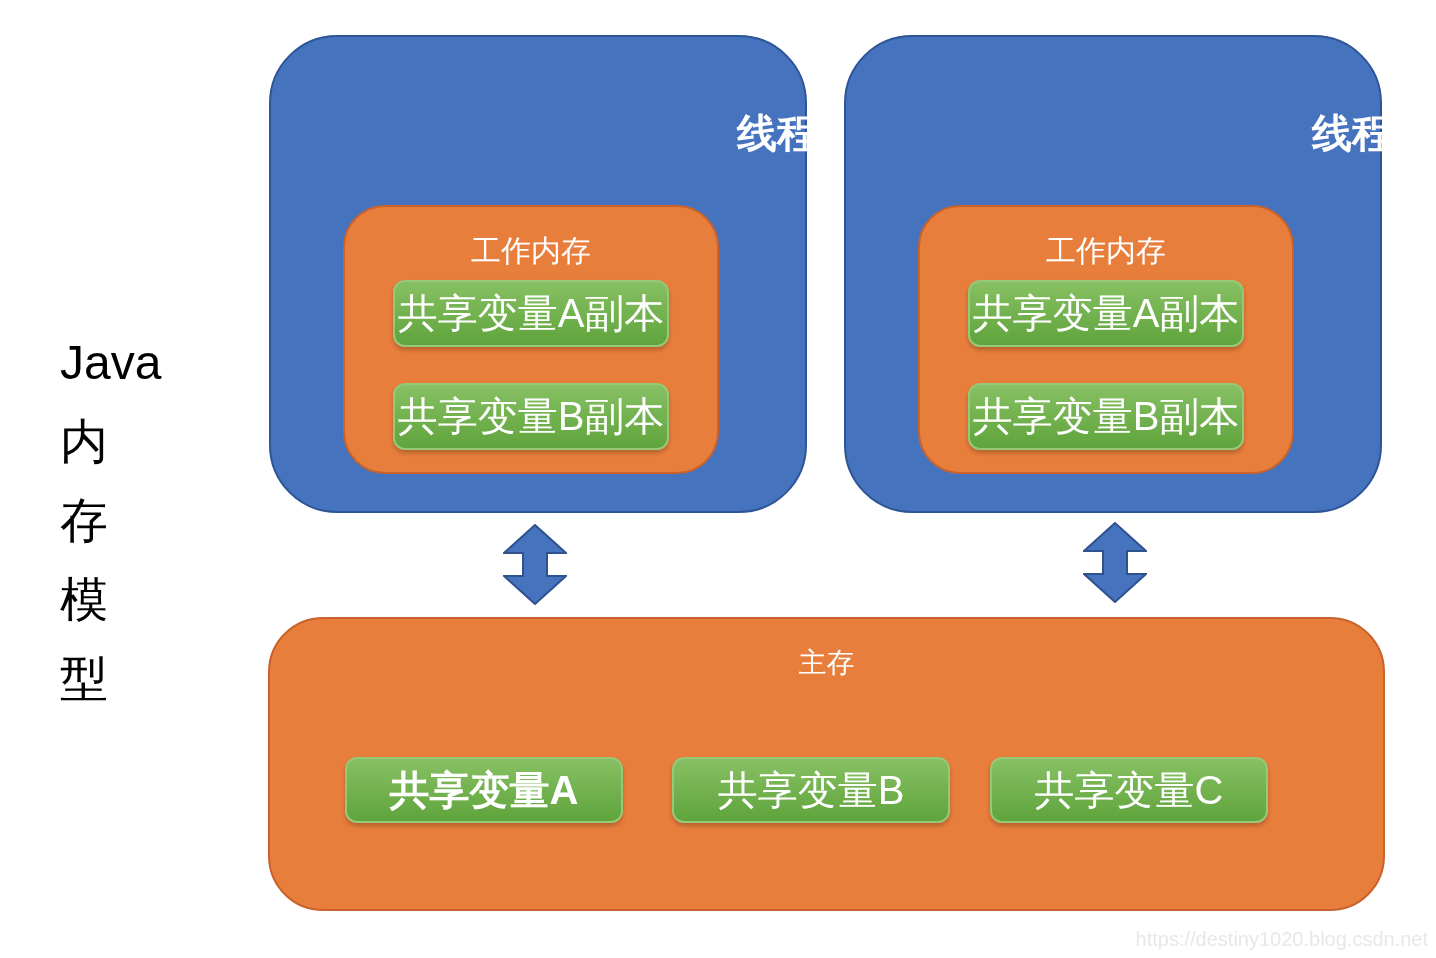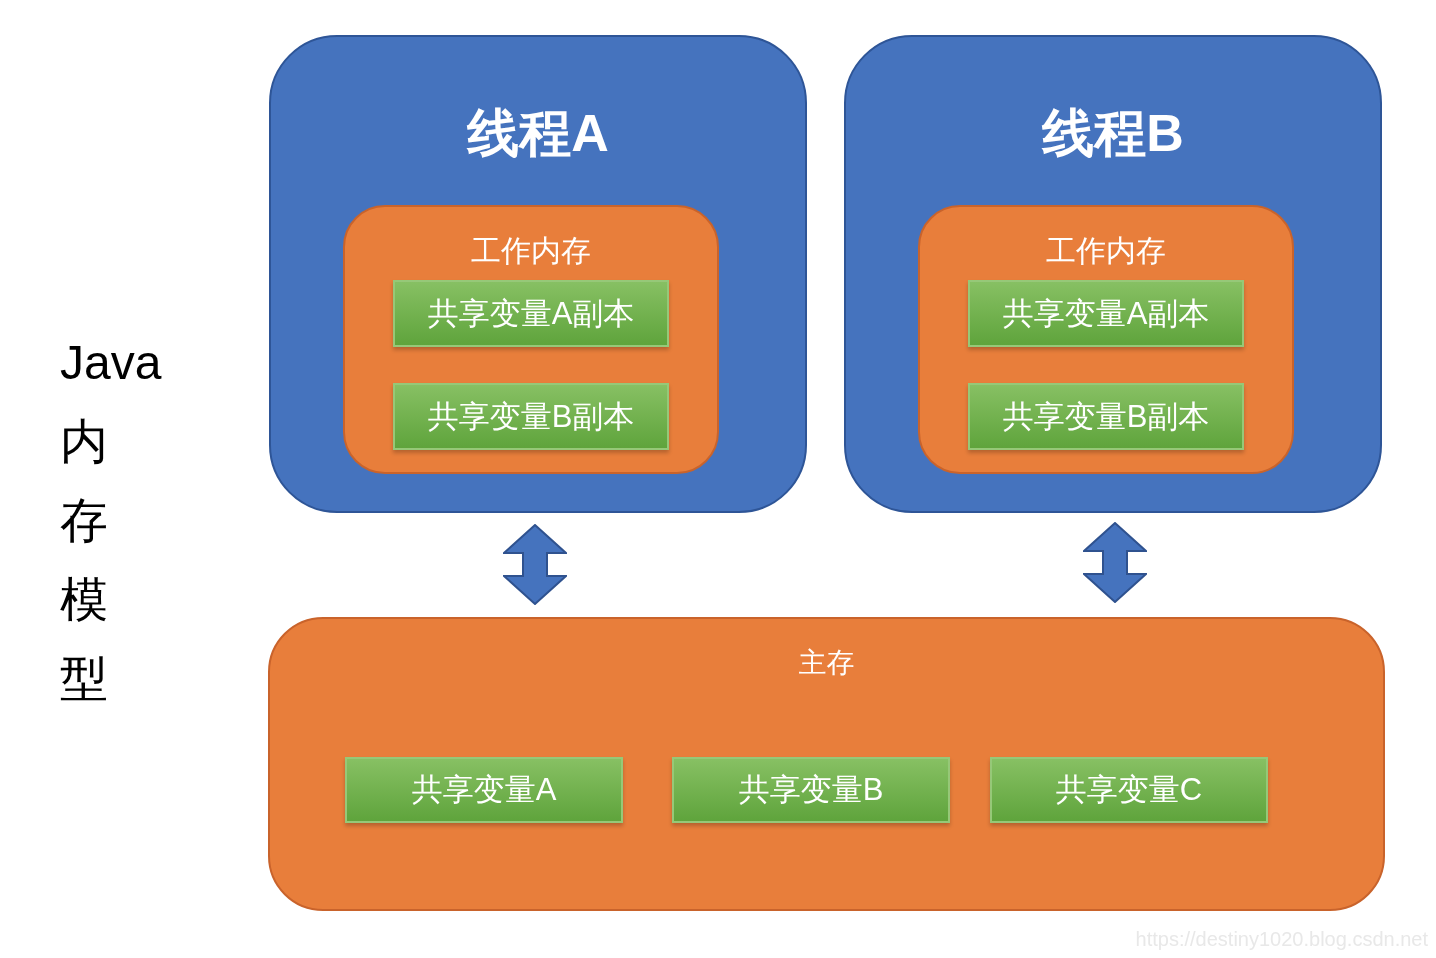--- a/index.html
+++ b/index.html
@@ -41,25 +41,26 @@
     border-radius: 68px;
     box-sizing: border-box;
   }
   .thread.a { left: 269px; }
   .thread.b { left: 844px; }
   .thread-title {
     position: absolute;
     top: 72px;
     left: 0;
     width: 100%;
-    text-align: center;
+    text-align: right;
     color: var(--box-text, #ffffff);
-    font-size: 52px;
+    font-size: 40px;
     font-weight: bold;
     line-height: 48px;
+    padding-left: 41px;
   }
 
   
   .workmem {
     position: absolute;
     left: 72px;
     top: 168px;
     width: 376px;
     height: 269px;
     background: var(--memory-fill, #E87E3B);
@@ -73,25 +74,25 @@
     color: var(--box-text, #ffffff);
     font-size: 30px;
     line-height: 32px;
   }
 
   
   .gvar {
     position: absolute;
     background: linear-gradient(var(--variable-fill-top, #87C063), var(--variable-fill-bottom, #5FA43C));
     border: 2px solid var(--variable-border, #96C878);
-    border-radius: 0;
+    border-radius: 12px;
     box-sizing: border-box;
     box-shadow: 0 3px 4px rgba(0,0,0,0.22);
     color: var(--box-text, #ffffff);
-    font-size: 31px;
+    font-size: 40px;
     display: flex;
     align-items: center;
     justify-content: center;
     white-space: nowrap;
   }
   .workmem .gvar { left: 48px; width: 276px; height: 67px; }
   .workmem .gvar.first  { top: 73px; }
   .workmem .gvar.second { top: 176px; }
 
   
@@ -116,21 +117,21 @@
     box-sizing: border-box;
   }
   .mainmem-title {
     margin-top: 27px;
     text-align: center;
     color: var(--box-text, #ffffff);
     font-size: 28px;
     line-height: 34px;
   }
   .mainmem .gvar { top: 138px; width: 278px; height: 66px; }
-  .mainmem .gvar.v1 { left: 75px; }
+  .mainmem .gvar.v1 { left: 75px; font-weight: bold; }
   .mainmem .gvar.v2 { left: 402px; }
   .mainmem .gvar.v3 { left: 720px; }
 
   
   .watermark {
     position: absolute;
     right: 8px;
     bottom: 7px;
     color: var(--watermark-text, #E8E8E8);
     font-size: 20px;

